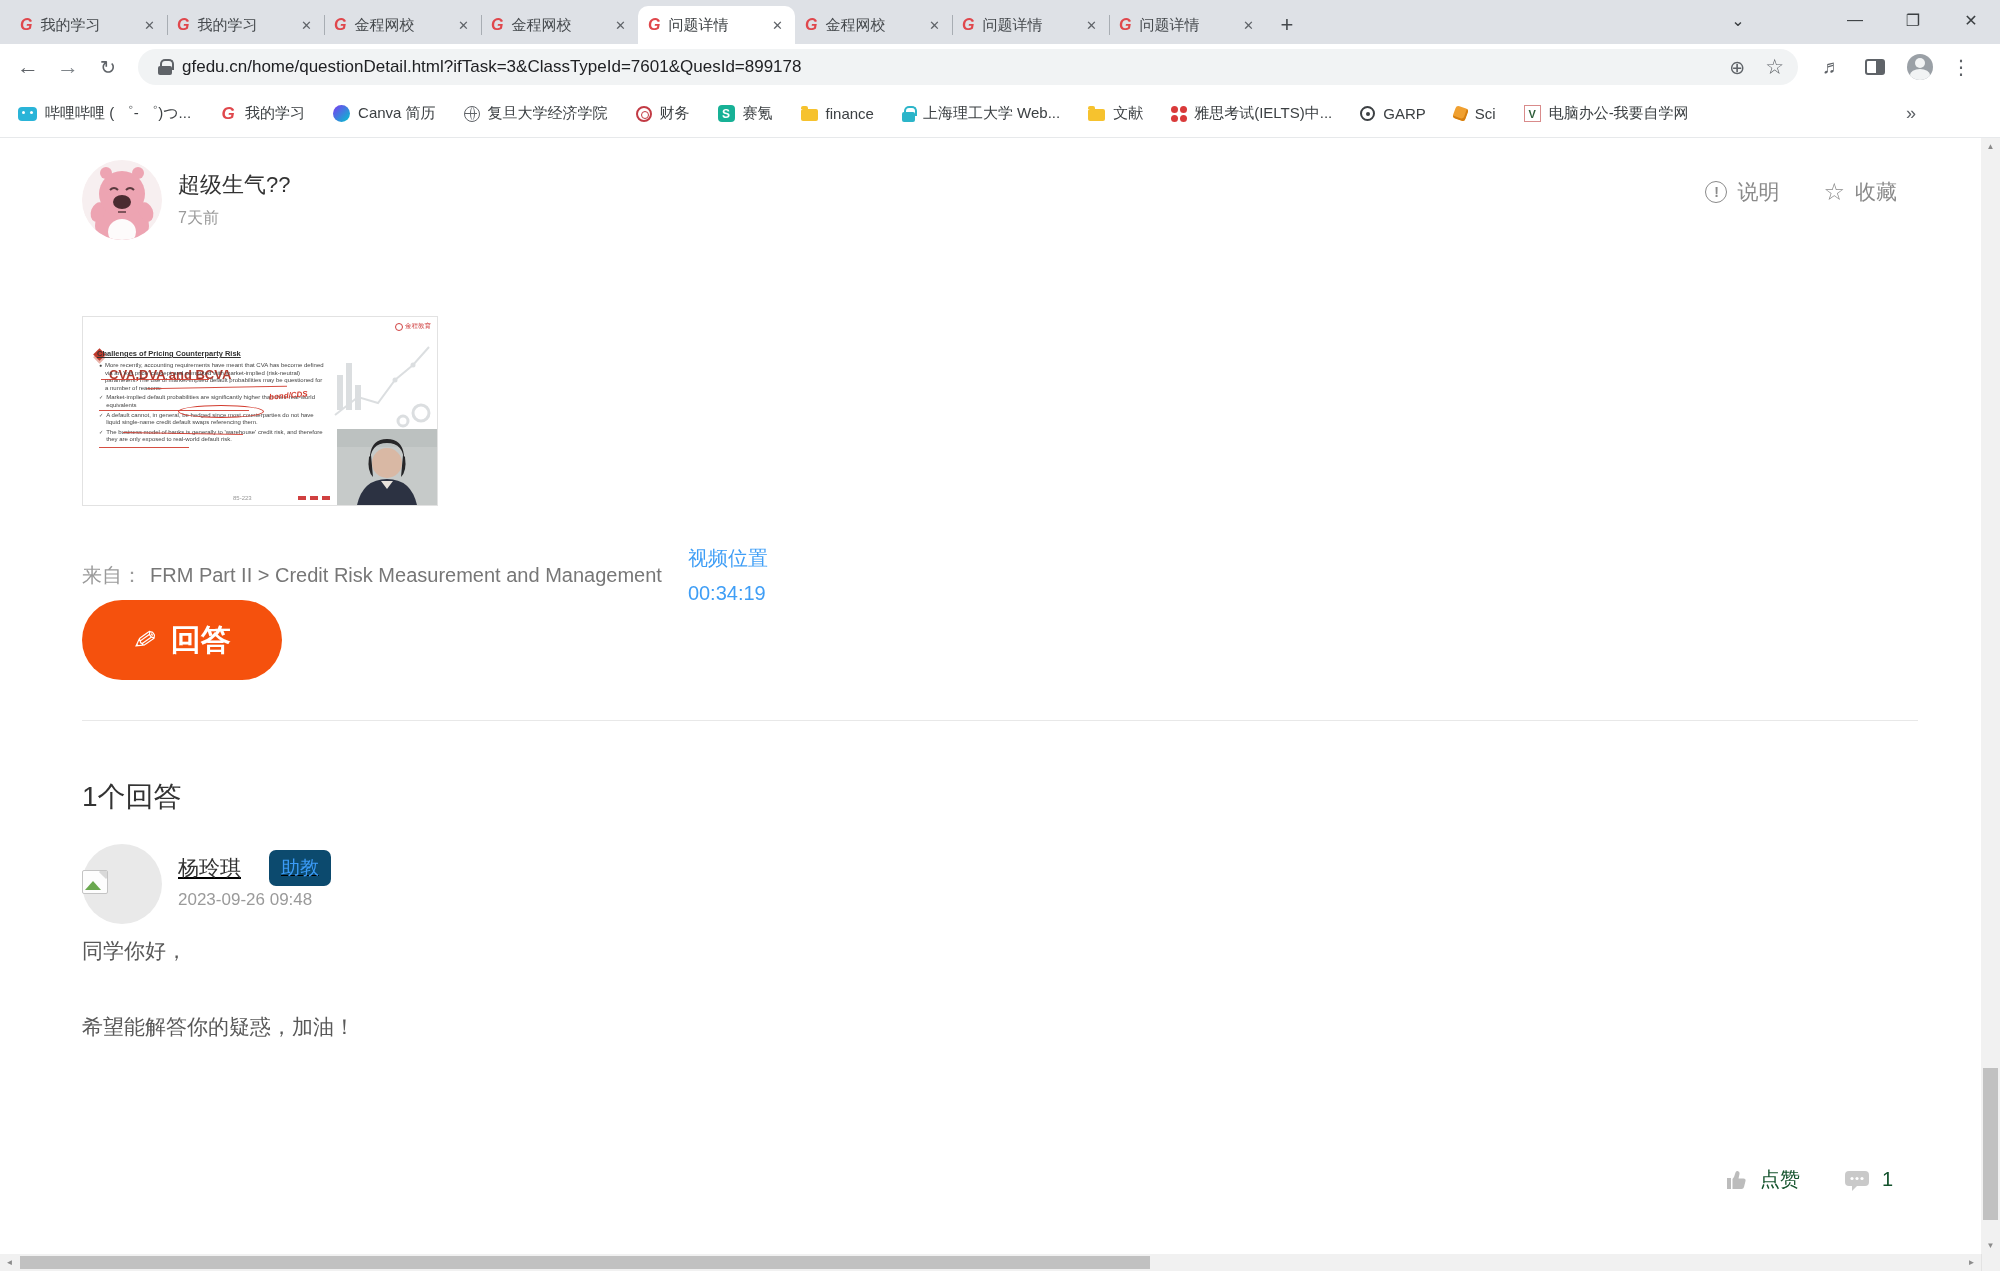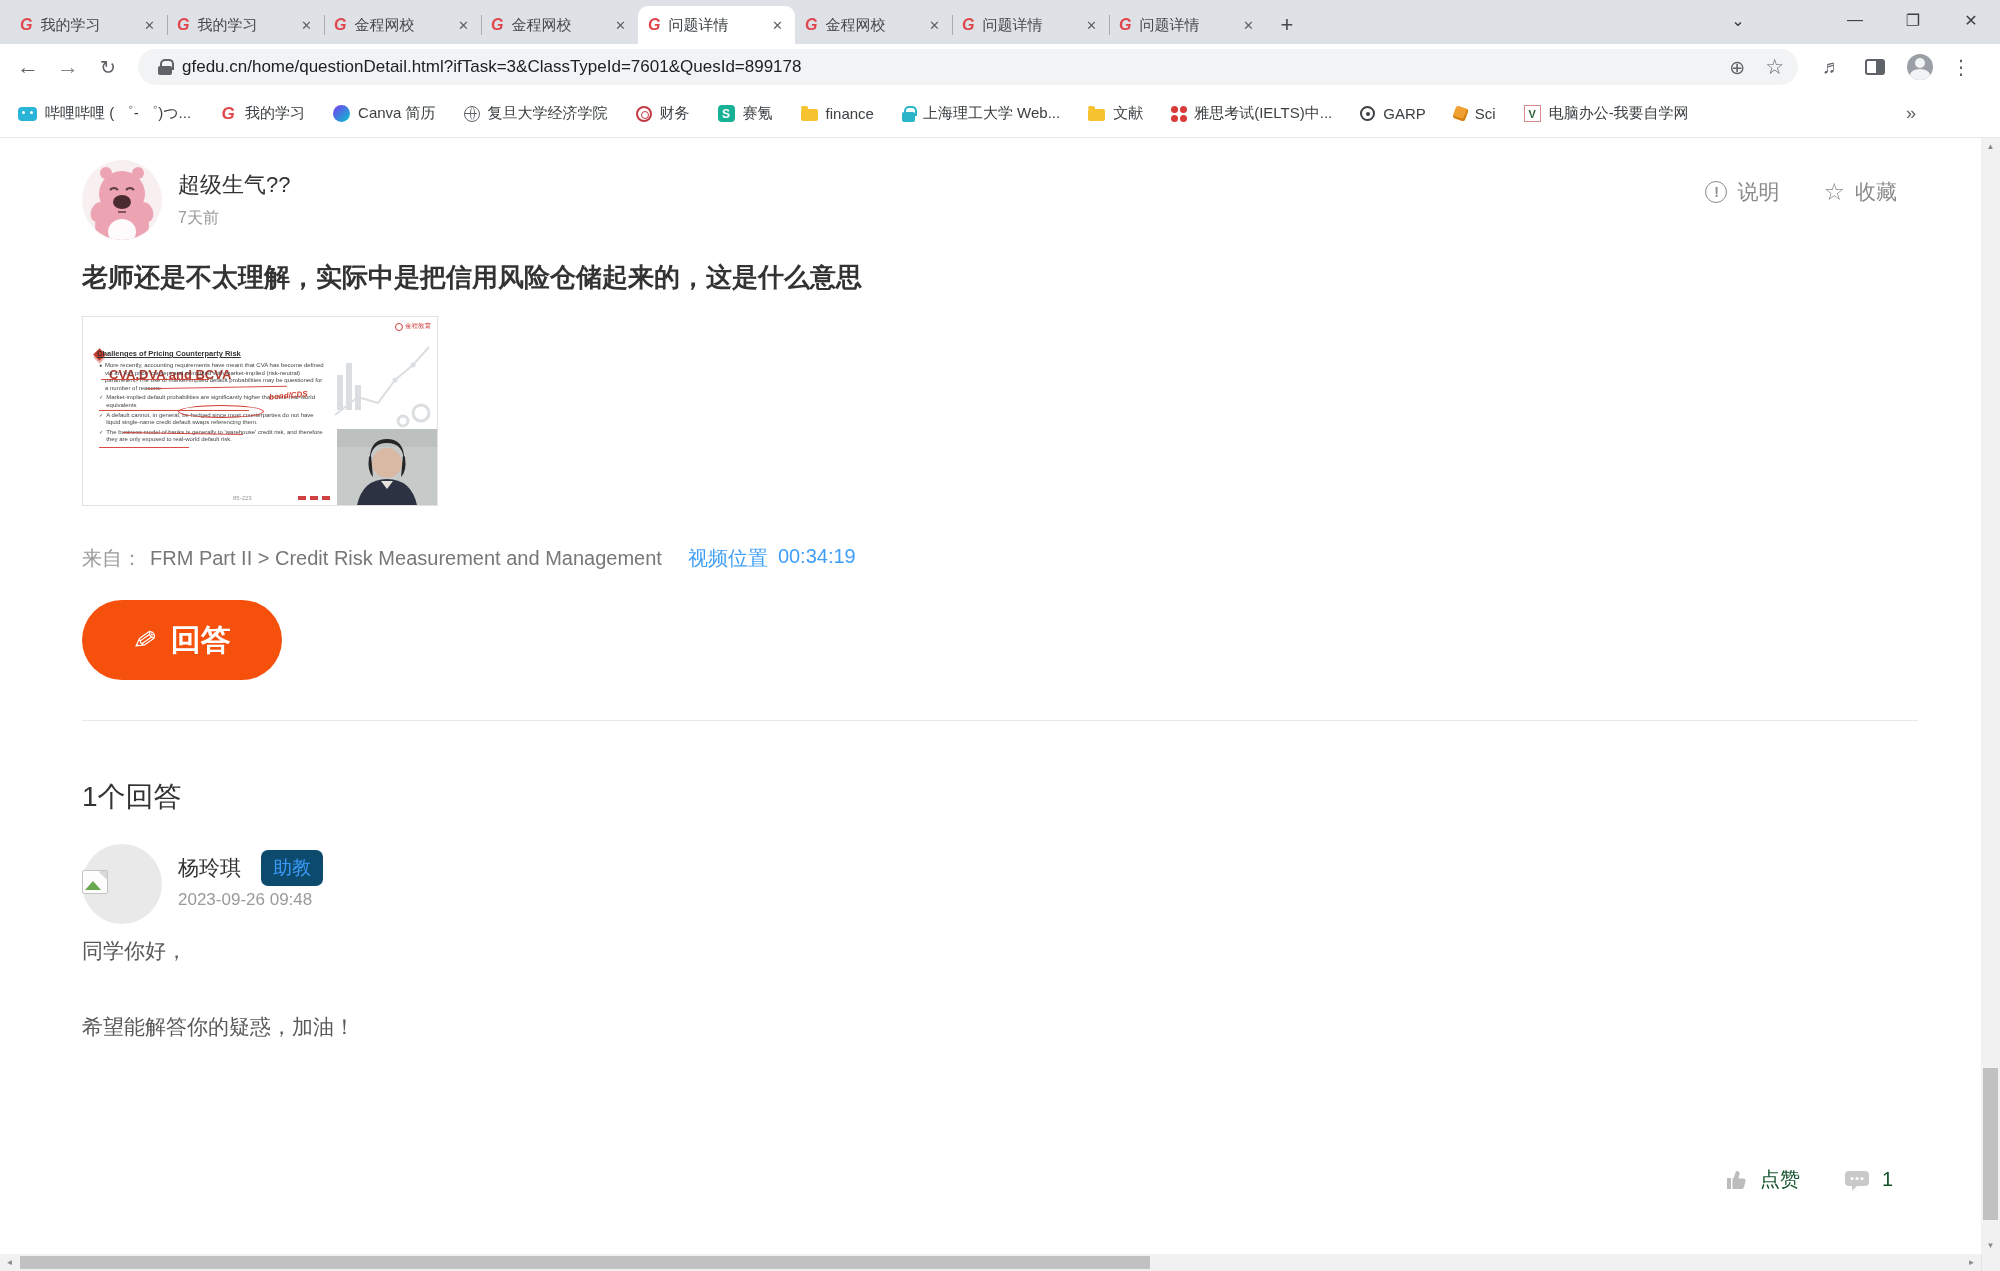--- a/index.html
+++ b/index.html
@@ -97,34 +97,34 @@
     background:repeating-linear-gradient(90deg,#d04040 0 8px,transparent 8px 12px); }
   .sl-video { position:absolute; right:0; bottom:0; width:100px; height:76px; background:#c3c7c6; overflow:hidden; }
   .ann { position:absolute; border-bottom:1.6px solid #d23b2e; opacity:.9; }
   .ann-oval { position:absolute; border:1.4px solid #d23b2e; border-radius:50%; }
   .ann-text { position:absolute; color:#d23b2e; font-size:8px; font-weight:700; font-style:italic; transform:rotate(-5deg); }
   .deco { position:absolute; right:4px; top:18px; opacity:.35; }
 
   .source-row { position:absolute; left:82px; top:407px; font-size:20px; display:flex; gap:8px; align-items:center; }
   .src-prefix { color:#9a9a9a; }
   .src-path { color:#777; }
-  .video-link { color:#3f9ef6; margin-left:18px; display:flex; gap:10px; }
+  .video-link { color:#3f9ef6; margin-left:18px; display:flex; gap:10px;flex-direction:column; }
 
   .answer-btn { position:absolute; left:82px; top:462px; width:200px; height:80px; border-radius:40px; background:#f5510d;
     display:flex; align-items:center; justify-content:center; gap:14px; color:#fff; font-size:30px; font-weight:700; border:none; }
   .answer-btn .pencil { font-size:28px; font-weight:400; transform:scaleX(-1) rotate(-10deg); }
 
   .divider { position:absolute; left:82px; top:582px; width:1836px; height:1px; background:#e8e8e8; }
   .ans-count { position:absolute; left:82px; top:640px; font-size:28px; font-weight:400; color:#333; }
 
   .ans-avatar { position:absolute; left:82px; top:706px; width:80px; height:80px; border-radius:50%; background:#e9e9e9; }
   .broken-img { position:absolute; left:0px; top:26px; width:26px; height:24px; background:#fdfdfd; border:1px solid #c4c4c4; border-radius:2px; overflow:hidden; }
   .broken-img::before { content:''; position:absolute; left:2px; bottom:3px; width:0; height:0; border-left:8px solid transparent; border-right:8px solid transparent; border-bottom:9px solid #6aa84f; }
   .broken-img::after { content:''; position:absolute; right:-4px; top:-4px; width:10px; height:10px; background:#d9d9d9; transform:rotate(45deg); }
-  .ans-nameline { position:absolute; left:178px; top:712px; display:flex; align-items:center; gap:20px; }
+  .ans-nameline { position:absolute; left:178px; top:712px; display:flex; align-items:center; gap:28px;text-decoration:underline; }
   .ans-name { font-size:21px; color:#333; }
   .ans-badge { background:#0c4a6e; color:#3b9bf7; font-size:19px; padding:5px 12px; border-radius:7px; }
   .ans-time { position:absolute; left:178px; top:752px; font-size:17px; color:#9a9a9a; }
   .ans-body { position:absolute; left:82px; top:800px; width:1500px; font-size:21px; color:#595959; }
   .ans-body p { margin-bottom:50px; line-height:26px; }
   .like-row { position:absolute; right:88px; top:1028px; display:flex; align-items:center; gap:44px; color:#14532d; font-size:20px; }
   .like-row .act { display:flex; align-items:center; gap:12px; }
 
   
   .vscroll { position:absolute; right:0; top:138px; width:19px; height:1116px; background:#f1f1f1; }
@@ -312,21 +312,20 @@
     <div class="act">
       <span class="circle-excl">!</span>
       <span>说明</span>
     </div>
     <div class="act">
       <span class="star-o">☆</span>
       <span>收藏</span>
     </div>
   </div>
 
-  <div class="q-title">老师还是不太理解，实际中是把信用风险仓储起来的，这是什么意思</div>
 
   <div class="thumb">
     <div class="sl-titlerow">
       <span class="sl-diamond"></span>
       <span class="sl-title">CVA,DVA and BCVA</span>
     </div>
     <div class="sl-sub">Challenges of Pricing Counterparty Risk</div>
     <div class="sl-bullets">
 
         <div class="b">

